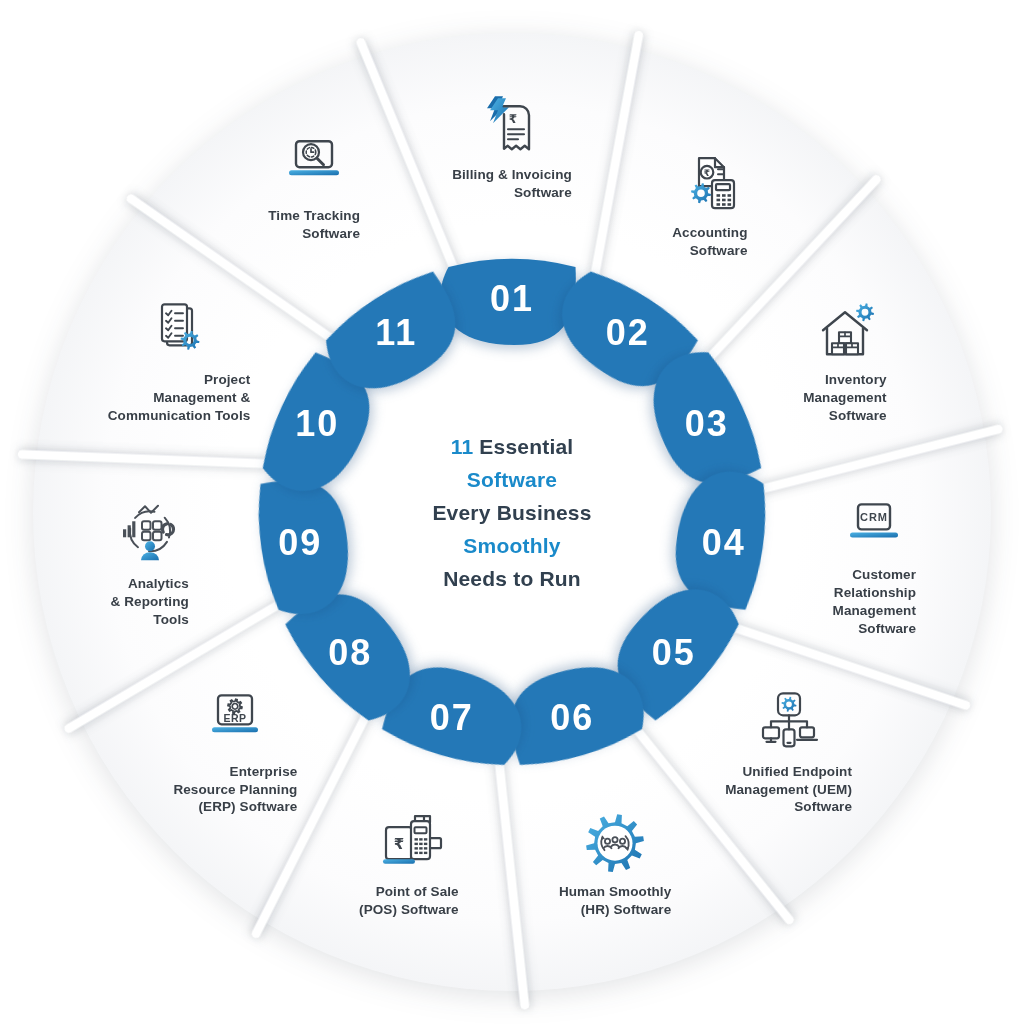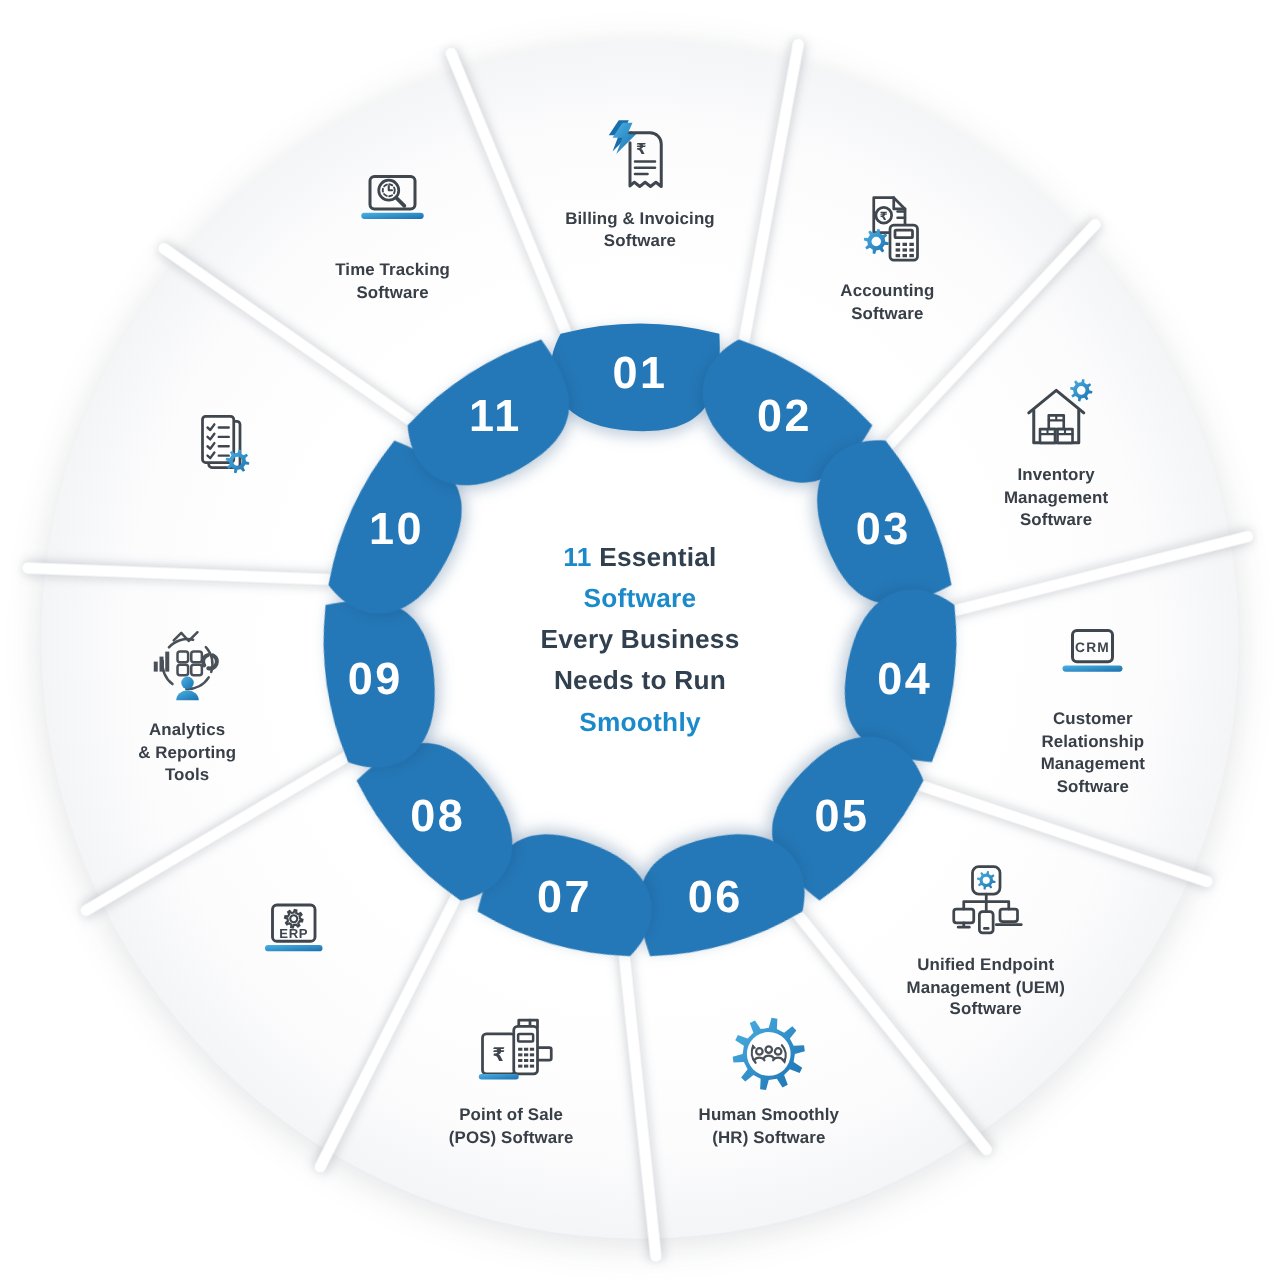--- a/index.html
+++ b/index.html
@@ -7,21 +7,21 @@
          font-family:"Liberation Sans", sans-serif;}
   #wheel{position:absolute;left:0;top:0;}
   .wheel-disc{filter:drop-shadow(0 5px 14px rgba(30,40,55,.13));}
   .slit{fill:#ffffff;filter:drop-shadow(3px 0 4px rgba(40,55,70,.13)) drop-shadow(-3px 0 4px rgba(40,55,70,.13));}
   .petal{filter:drop-shadow(0 4px 6px rgba(20,70,120,.28));}
   .num{fill:#ffffff;font-family:"Liberation Sans",sans-serif;font-size:36px;font-weight:700;letter-spacing:2px;}
   .seg-group{position:absolute;display:flex;flex-direction:column;align-items:center;
              transform:translate(-50%,-50%);width:210px;pointer-events:none;}
   .seg-icon{width:76px;height:72px;display:block;}
   .seg-icon svg{width:76px;height:72px;display:block;}
-  .seg-label{margin-top:4px;text-align:center;font-size:13.5px;font-weight:700;line-height:1.32;
+  .seg-label{margin-top:4px;text-align:right;font-size:13.5px;font-weight:700;line-height:1.32;
              color:#383f47;white-space:pre-line;letter-spacing:.1px;}
   .center-text{position:absolute;left:512px;top:512px;transform:translate(-50%,-50%);
                width:320px;text-align:center;font-size:21px;font-weight:700;line-height:33px;letter-spacing:.2px;}
   .center-text .dark{color:#31404f;}
   .center-text .accent{color:#1a8aca;}
 </style>
 </head>
 <body>
 
 <div class="stage">
@@ -301,20 +301,23 @@
                 <stop offset="0" stop-color="#4cb2e4"></stop>
                 <stop offset="1" stop-color="#1a6fae"></stop>
               </linearGradient>
             </defs>
             <rect x="21" y="8" width="34" height="29" rx="3.5" fill="none" stroke="#3f464e" stroke-width="2.3"></rect>
             <path d="M38.0 14.0 L38.7 12.0 L40.1 12.3 L39.9 14.3 L41.6 15.4 L43.4 14.5 L44.2 15.7 L42.7 17.1 L43.0 19.0 L45.0 19.7 L44.7 21.1 L42.7 20.9 L41.6 22.6 L42.5 24.4 L41.3 25.2 L39.9 23.7 L38.0 24.0 L37.3 26.0 L35.9 25.7 L36.1 23.7 L34.4 22.6 L32.6 23.5 L31.8 22.3 L33.3 20.9 L33.0 19.0 L31.0 18.3 L31.3 16.9 L33.3 17.1 L34.4 15.4 L33.5 13.6 L34.7 12.8 L36.1 14.3 Z M40.8 19 A2.8000000000000003 2.8000000000000003 0 1 0 35.2 19 A2.8000000000000003 2.8000000000000003 0 1 0 40.8 19 Z" fill="#fff" stroke="#3f464e" stroke-width="1.7" fill-rule="evenodd"></path>
             <text x="38" y="34.5" text-anchor="middle" font-family="Liberation Sans" font-size="10.5" font-weight="700" letter-spacing=".5" fill="#3f464e">ERP</text>
             <rect x="15" y="40" width="46" height="5" rx="2.5" fill="url(#bg8)"></rect>
           </svg>
         </span>
+        <div class="seg-label">Enterprise
+Resource Planning
+(ERP) Software</div>
       </div>
       <div class="seg-group" style="left: 149.7px; top: 564.1px;">
         <span class="seg-icon">
           <svg viewBox="0 0 76 72">
             <defs>
               <linearGradient id="bg9" x1="0" y1="0" x2="1" y2="1">
                 <stop offset="0" stop-color="#4cb2e4"></stop>
                 <stop offset="1" stop-color="#1a6fae"></stop>
               </linearGradient>
             </defs>
@@ -350,20 +353,23 @@
               </linearGradient>
             </defs>
             <g stroke="#3f464e" stroke-width="2.2" fill="#fff" stroke-linecap="round" stroke-linejoin="round">
               <rect x="26" y="13" width="25" height="37" rx="2.5"></rect>
               <rect x="21" y="9" width="25" height="37" rx="2.5"></rect>
               <path d="M25 18 l2.2 2 3.3 -4.5 M34 18 h8 M25 25.5 l2.2 2 3.3 -4.5 M34 25.5 h8 M25 33 l2.2 2 3.3 -4.5 M34 33 h8 M25 40.5 l2.2 2 3.3 -4.5 M34 40.5 h8" fill="none" stroke-width="1.9"></path>
             </g>
             <path d="M49.0 38.2 L49.9 35.5 L51.8 35.9 L51.6 38.7 L53.8 40.2 L56.3 38.9 L57.4 40.6 L55.3 42.4 L55.8 45.0 L58.5 45.9 L58.1 47.8 L55.3 47.6 L53.8 49.8 L55.1 52.3 L53.4 53.4 L51.6 51.3 L49.0 51.8 L48.1 54.5 L46.2 54.1 L46.4 51.3 L44.2 49.8 L41.7 51.1 L40.6 49.4 L42.7 47.6 L42.2 45.0 L39.5 44.1 L39.9 42.2 L42.7 42.4 L44.2 40.2 L42.9 37.7 L44.6 36.6 L46.4 38.7 Z M52.61 45 A3.61 3.61 0 1 0 45.39 45 A3.61 3.61 0 1 0 52.61 45 Z" fill="url(#bg10)" fill-rule="evenodd"></path>
           </svg>
         </span>
+        <div class="seg-label">Project
+Management &amp;
+Communication Tools</div>
       </div>
       <div class="seg-group" style="left: 314.1px; top: 187px;">
         <span class="seg-icon">
           <svg viewBox="0 0 76 72">
             <defs>
               <linearGradient id="bg11" x1="0" y1="0" x2="1" y2="1">
                 <stop offset="0" stop-color="#4cb2e4"></stop>
                 <stop offset="1" stop-color="#1a6fae"></stop>
               </linearGradient>
             </defs>
@@ -379,16 +385,16 @@
         </span>
         <div class="seg-label">Time Tracking
 Software</div>
       </div>
     </div>
 
   <div class="center-text">
     <div class="ct-line"><span class="accent">11 </span><span class="dark">Essential</span></div>
     <div class="ct-line"><span class="accent">Software</span></div>
     <div class="ct-line"><span class="dark">Every Business</span></div>
+    <div class="ct-line"><span class="accent">Smoothly</span></div>
     <div class="ct-line"><span class="dark">Needs to Run</span></div>
-    <div class="ct-line"><span class="accent">Smoothly</span></div>
   </div>
 </div>
 
 </body></html>

